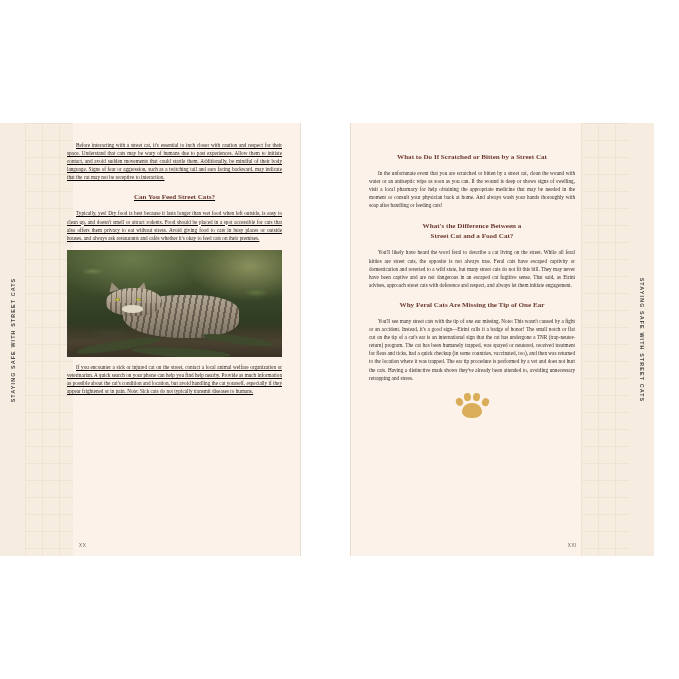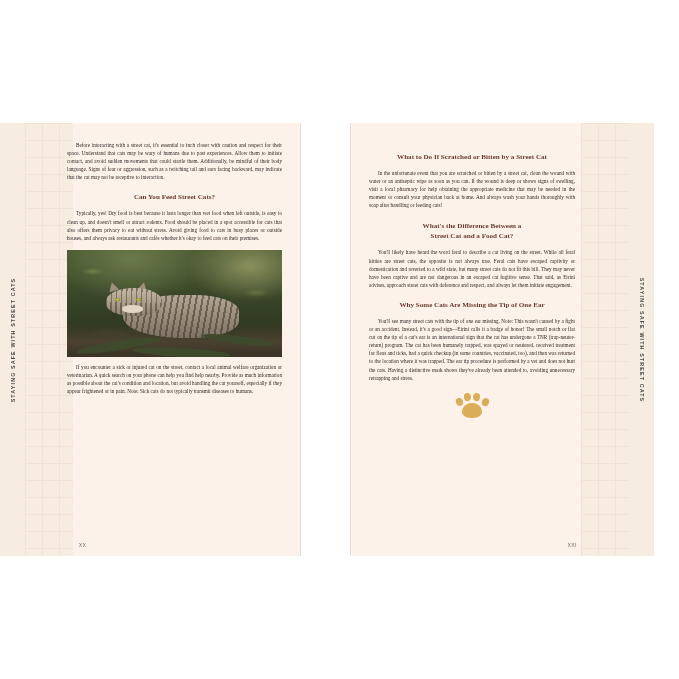--- a/index.html
+++ b/index.html
@@ -89,21 +89,21 @@
     opacity: 0.95;
   }
   .tile-band.l { left: 0; }
   .tile-band.r { right: 0; }
 
   .content {
     position: absolute;
     top: 18px;
     bottom: 14px;
   }
-  .page.left  .content { left: 42px;  right: 18px; }
+  .page.left  .content { left: 42px;  right: 18px; text-decoration: underline; }
   .page.right .content { left: 18px;  right: 54px; }
 
   p.body {
     font-size: 5.2px;
     line-height: 8.1px;
     text-align: justify;
     margin: 0 0 6px 0;
     color: #2e2a27;
     text-indent: 9px;
     hyphens: auto;
@@ -290,21 +290,21 @@
     <div class="content">
       <h2 class="head">What to Do If Scratched or Bitten by a Street Cat</h2>
       <p class="body">In the unfortunate event that you are scratched or bitten by a street cat, clean the wound with water or an antiseptic wipe as soon as you can. If the wound is deep or shows signs of swelling, visit a local pharmacy for help obtaining the appropriate medicine that may be needed in the moment or consult your physician back at home. And always wash your hands thoroughly with soap after handling or feeding cats!</p>
 
       <h2 class="head two-line">
         <span>What's the Difference Between a</span><br>
         <span>Street Cat and a Food Cat?</span>
       </h2>
       <p class="body">You'll likely have heard the word feral to describe a cat living on the street. While all feral kitties are street cats, the opposite is not always true. Feral cats have escaped captivity or domestication and reverted to a wild state, but many street cats do not fit this bill. They may never have been captive and are not dangerous in an escaped cat fugitive sense. That said, as Eirini advises, approach street cats with deference and respect, and always let them initiate engagement.</p>
 
-      <h2 class="head">Why Some Cats Are Missing the Tip of One Ear</h2>
+      <h2 class="head">Why Feral Cats Are Missing the Tip of One Ear</h2>
       <p class="body">You'll see many street cats with the tip of one ear missing. Note: This wasn't caused by a fight or an accident. Instead, it's a good sign—Eirini calls it a badge of honor! The small notch or flat cut on the tip of a cat's ear is an international sign that the cat has undergone a TNR (trap-neuter-return) program. The cat has been humanely trapped, was spayed or neutered, received treatment for fleas and ticks, had a quick checkup (in some countries, vaccinated, too), and then was returned to the location where it was trapped. The ear tip procedure is performed by a vet and does not hurt the cats. Having a distinctive mark shows they've already been attended to, avoiding unnecessary retrapping and stress.</p>
 
       <div class="paw">
         <div class="toe t1"></div>
         <div class="toe t2"></div>
         <div class="toe t3"></div>
         <div class="toe t4"></div>
         <div class="pad"></div>
       </div>
     </div>

